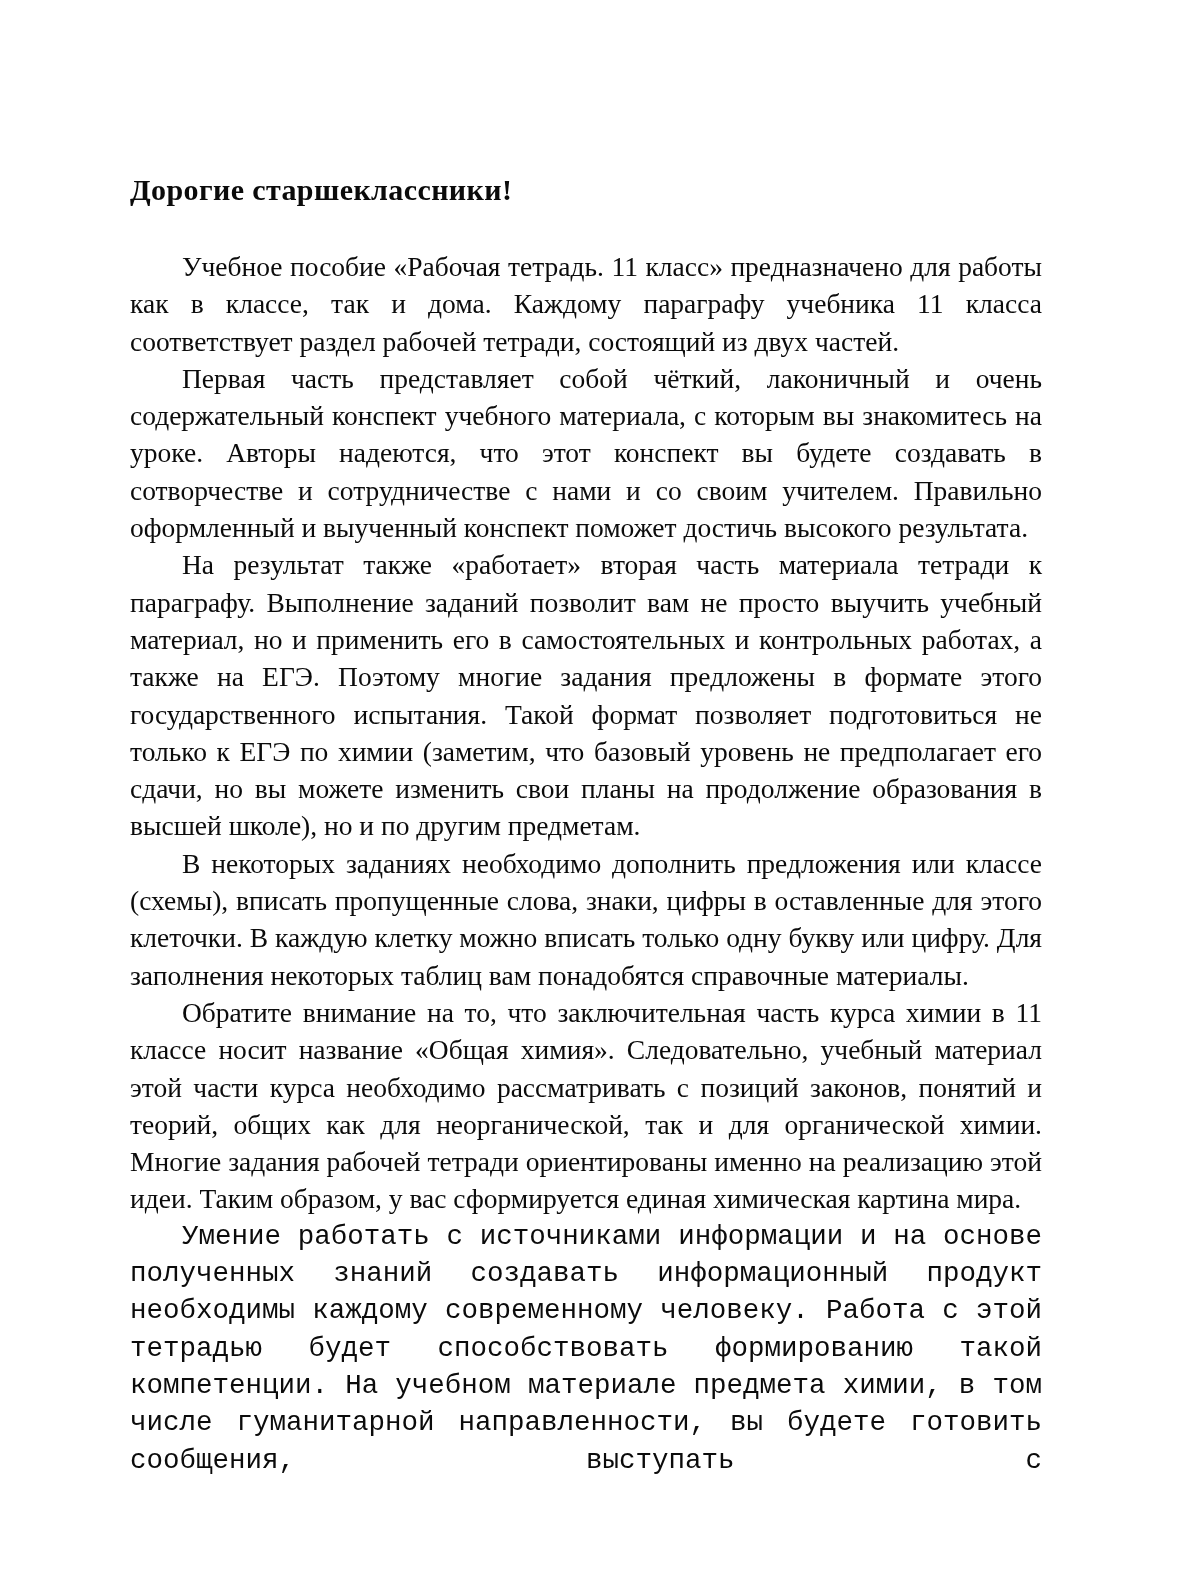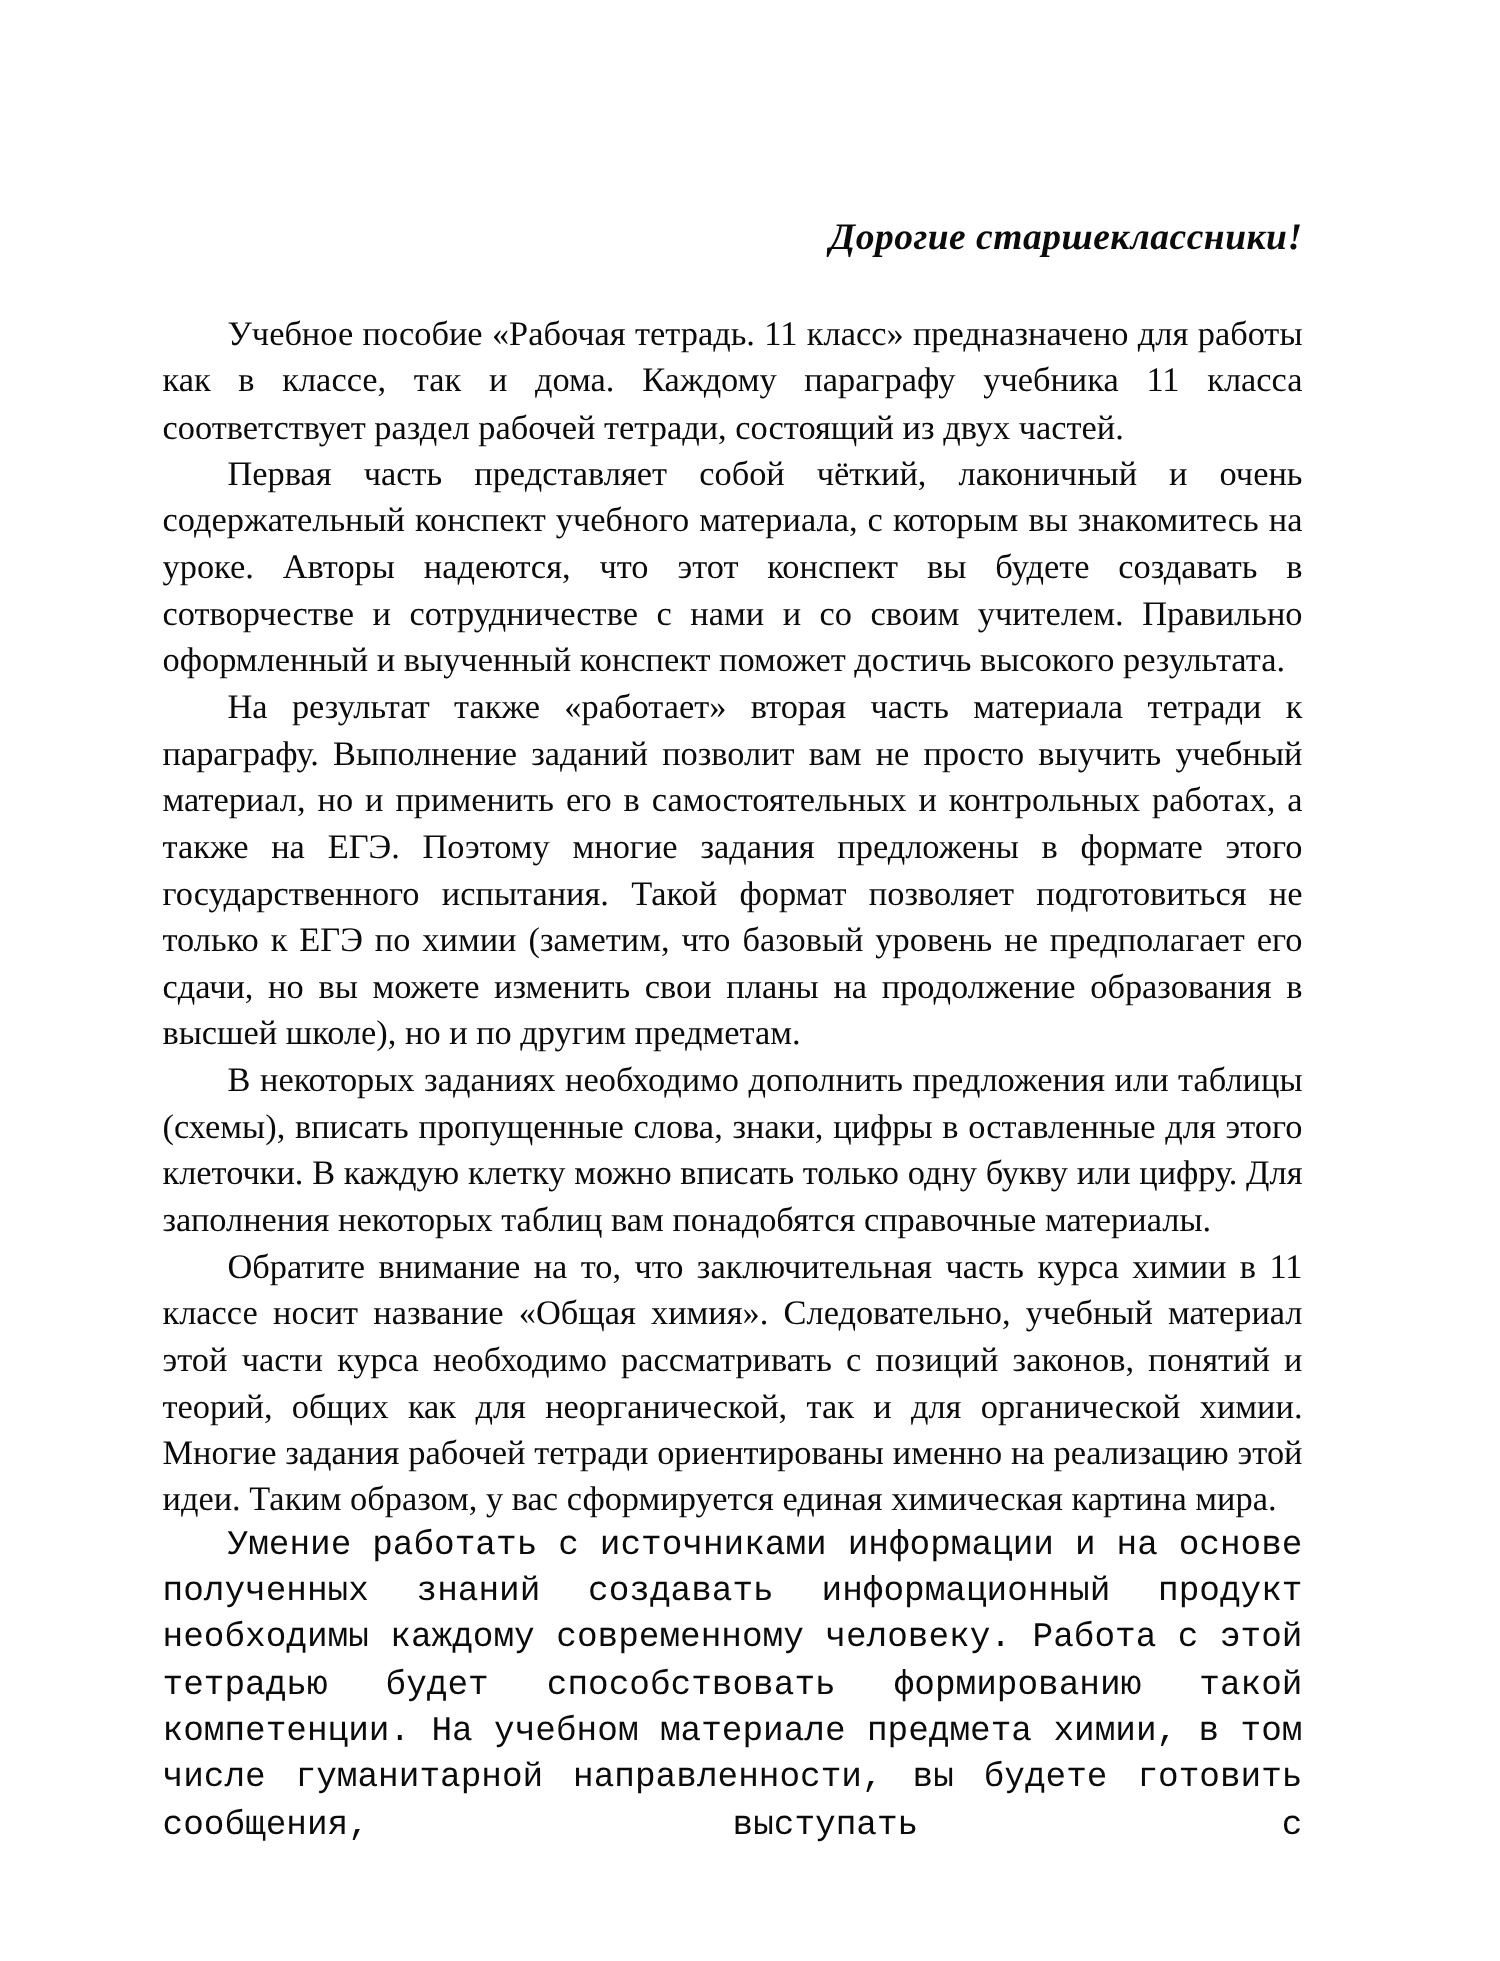--- a/index.html
+++ b/index.html
@@ -27,25 +27,24 @@
   }
 
   .content {
     position: absolute;
     left: 130px;
     top: 172px;
     width: 912px;
   }
 
   .doc-title {
-    font-style: italic;
     font-weight: 700;
     font-size: 30px;
     line-height: 36px;
-    text-align: right;
+    text-align: left;
     letter-spacing: 0.4px;
     margin: 0 0 40px 0;
     color: #0b0b0b;
   }
 
   .body-text {
     font-size: 27.5px;
     line-height: 37.3px;
     text-align: justify;
     text-justify: inter-word;
@@ -71,19 +70,19 @@
 
 <div class="page">
   <div class="content">
 
     <h1 class="doc-title">Дорогие старшеклассники!</h1>
 
     <div class="body-text">
       <p>Учебное пособие «Рабочая тетрадь. 11 класс» предназначено для работы как в классе, так и дома. Каждому параграфу учеб­ника 11 класса соответствует раздел рабочей тетради, состоящий из двух частей.</p>
       <p>Первая часть представляет собой чёткий, лаконичный и очень содержательный конспект учебного материала, с которым вы знакомитесь на уроке. Авторы надеются, что этот конспект вы будете создавать в сотворчестве и сотрудничестве с нами и со своим учителем. Правильно оформленный и выученный конс­пект поможет достичь высокого результата.</p>
       <p>На результат также «работает» вторая часть материала тет­ради к параграфу. Выполнение заданий позволит вам не просто выучить учебный материал, но и применить его в самостоятель­ных и контрольных работах, а также на ЕГЭ. Поэтому многие за­дания предложены в формате этого государственного испытания. Такой формат позволяет подготовиться не только к ЕГЭ по химии (заметим, что базовый уровень не предполагает его сдачи, но вы можете изменить свои планы на продолжение образования в выс­шей школе), но и по другим предметам.</p>
-      <p>В некоторых заданиях необходимо дополнить предложения или таблицы (схемы), вписать пропущенные слова, знаки, циф­ры в оставленные для этого клеточки. В каждую клетку можно вписать только одну букву или цифру. Для заполнения некото­рых таблиц вам понадобятся справочные материалы.</p>
+      <p>В некоторых заданиях необходимо дополнить предложения или классе (схемы), вписать пропущенные слова, знаки, циф­ры в оставленные для этого клеточки. В каждую клетку можно вписать только одну букву или цифру. Для заполнения некото­рых таблиц вам понадобятся справочные материалы.</p>
       <p>Обратите внимание на то, что заключительная часть курса химии в 11 классе носит название «Общая химия». Следователь­но, учебный материал этой части курса необходимо рассматривать с позиций законов, понятий и теорий, общих как для неоргани­ческой, так и для органической химии. Многие задания рабочей тетради ориентированы именно на реализацию этой идеи. Таким образом, у вас сформируется единая химическая картина мира.</p>
       <p>Умение работать с источниками информации и на основе по­лученных знаний создавать информационный продукт необходи­мы каждому современному человеку. Работа с этой тетрадью бу­дет способствовать формированию такой компетенции. На учеб­ном материале предмета химии, в том числе гуманитарной направленности, вы будете готовить сообщения, выступать с</p>
     </div>
 
   </div>
 </div>
 
 </body></html>

